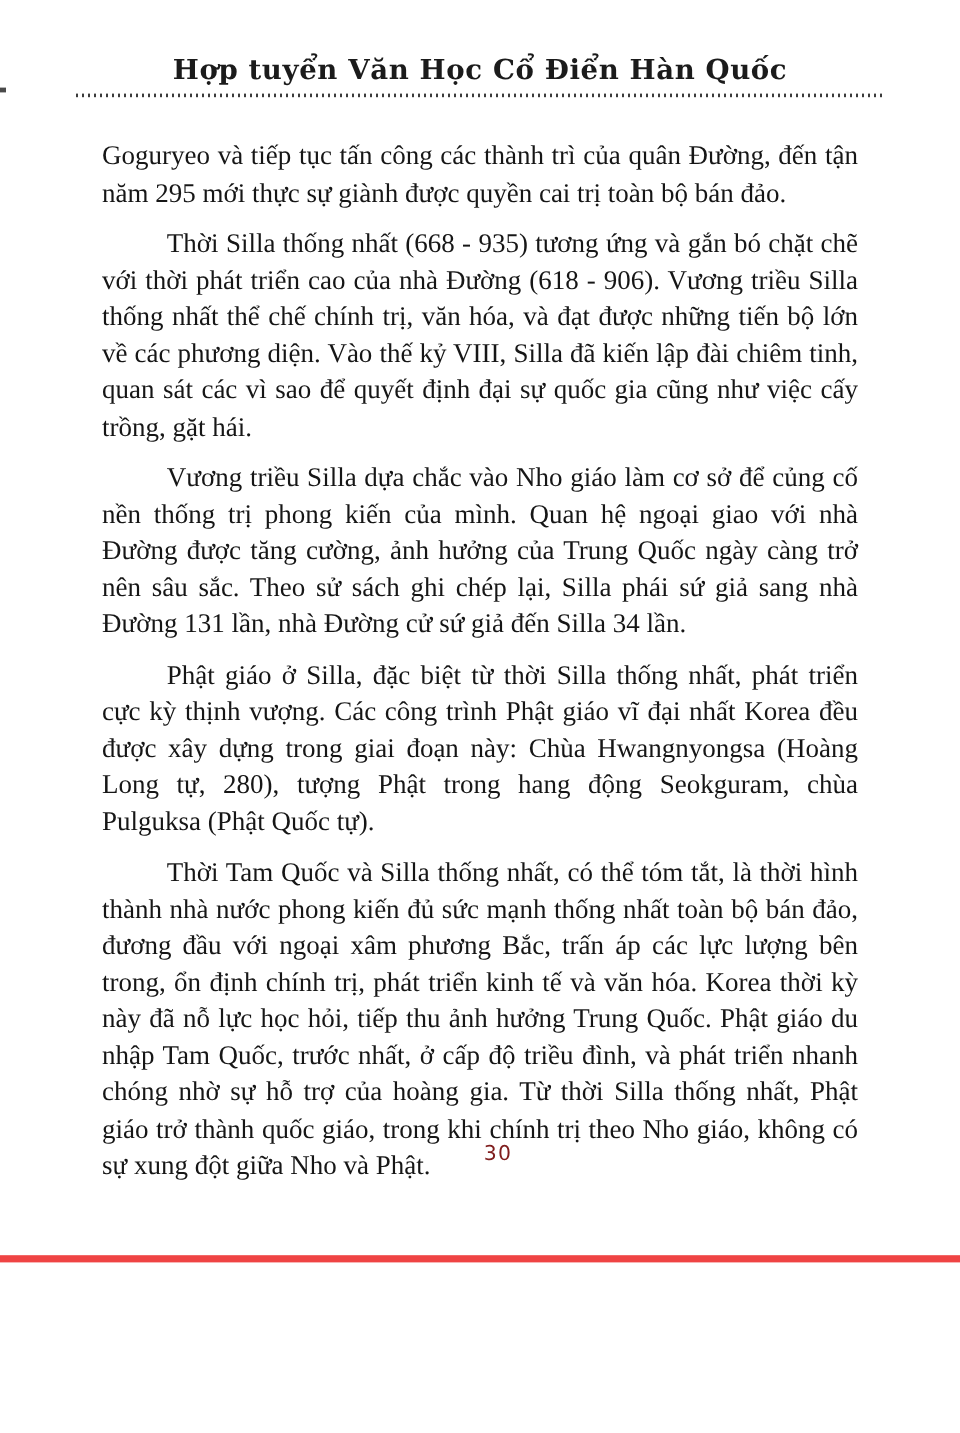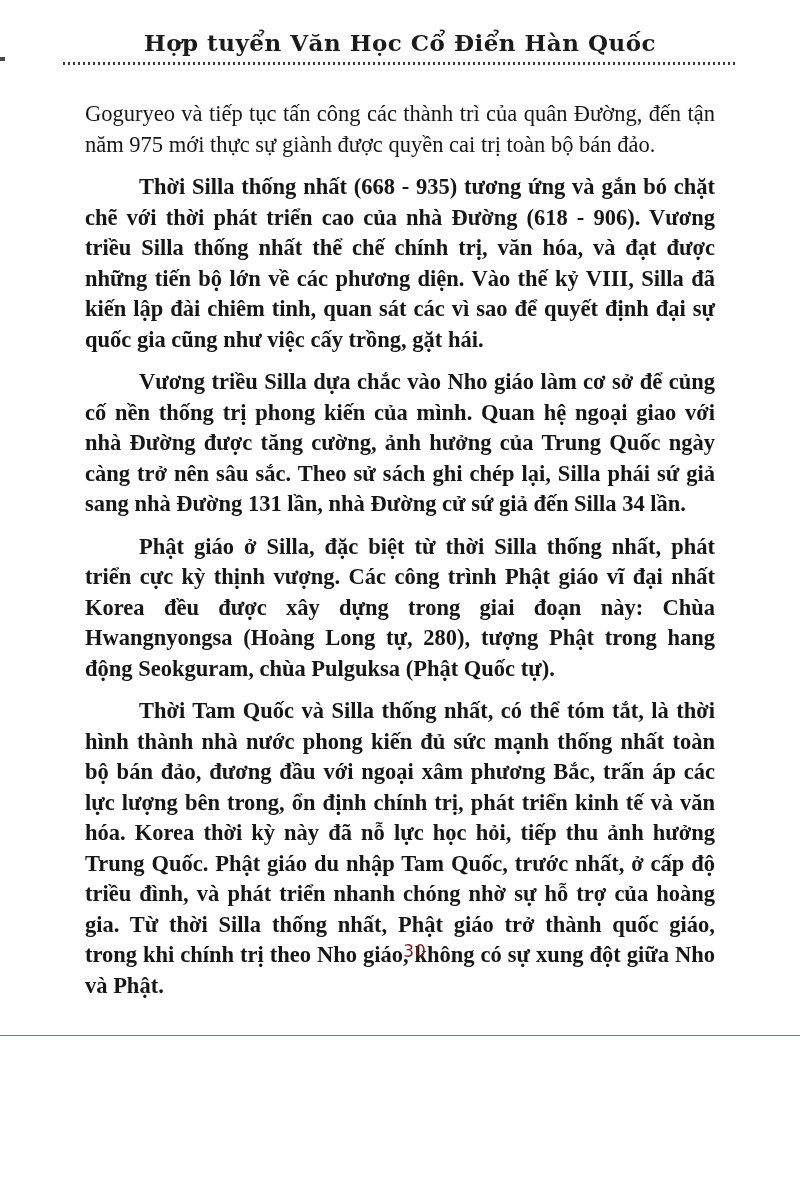--- a/index.html
+++ b/index.html
@@ -4,27 +4,27 @@
 <style>
   html, body {
     margin: 0;
     padding: 0;
     background: #ffffff;
   }
   .page {
     position: relative;
     width: 800px;
     height: 1036px;
-    margin: 0 auto;
+    margin: 16px auto;
     background: #ffffff;
     overflow: hidden;
     font-family: "Liberation Serif", serif;
     color: #161616;
     box-sizing: border-box;
-    border-bottom: 1px solid #ef4444;
+    border-bottom: 6px solid #ef4444;
   }
   .header {
     position: relative;
     padding-top: 28px;
   }
   .header-title {
     text-align: center;
     font-family: "DejaVu Serif", serif;
     font-weight: 700;
     font-size: 23px;
@@ -52,21 +52,20 @@
     font-size: 22.5px;
     line-height: 30.5px;
     text-align: justify;
     text-justify: inter-word;
   }
   .body-text p {
     margin: 0 0 12px 0;
   }
   .body-text p.indent {
     text-indent: 54px;
-    font-weight: bold;
   }
   .page-number {
     position: absolute;
     bottom: 74px;
     left: 15px;
     width: 100%;
     text-align: center;
     font-family: "DejaVu Sans", sans-serif;
     font-size: 17px;
     letter-spacing: 1px;
@@ -78,21 +77,21 @@
 
 <div class="page">
 
   <div class="header">
     <div class="header-title">Hợp tuyển Văn Học Cổ Điển Hàn Quốc</div>
     <div class="dotted-rule"></div>
     <div class="edge-mark"></div>
   </div>
 
   <div class="body-text">
-    <p>Goguryeo và tiếp tục tấn công các thành trì của quân Đường, đến tận năm 975 mới thực sự giành được quyền cai trị toàn bộ bán đảo.</p>
+    <p>Goguryeo và tiếp tục tấn công các thành trì của quân Đường, đến tận năm 295 mới thực sự giành được quyền cai trị toàn bộ bán đảo.</p>
     <p class="indent">Thời Silla thống nhất (668 - 935) tương ứng và gắn bó chặt chẽ với thời phát triển cao của nhà Đường (618 - 906). Vương triều Silla thống nhất thể chế chính trị, văn hóa, và đạt được những tiến bộ lớn về các phương diện. Vào thế kỷ VIII, Silla đã kiến lập đài chiêm tinh, quan sát các vì sao để quyết định đại sự quốc gia cũng như việc cấy trồng, gặt hái.</p>
     <p class="indent">Vương triều Silla dựa chắc vào Nho giáo làm cơ sở để củng cố nền thống trị phong kiến của mình. Quan hệ ngoại giao với nhà Đường được tăng cường, ảnh hưởng của Trung Quốc ngày càng trở nên sâu sắc. Theo sử sách ghi chép lại, Silla phái sứ giả sang nhà Đường 131 lần, nhà Đường cử sứ giả đến Silla 34 lần.</p>
     <p class="indent">Phật giáo ở Silla, đặc biệt từ thời Silla thống nhất, phát triển cực kỳ thịnh vượng. Các công trình Phật giáo vĩ đại nhất Korea đều được xây dựng trong giai đoạn này: Chùa Hwangnyongsa (Hoàng Long tự, 280), tượng Phật trong hang động Seokguram, chùa Pulguksa (Phật Quốc tự).</p>
     <p class="indent">Thời Tam Quốc và Silla thống nhất, có thể tóm tắt, là thời hình thành nhà nước phong kiến đủ sức mạnh thống nhất toàn bộ bán đảo, đương đầu với ngoại xâm phương Bắc, trấn áp các lực lượng bên trong, ổn định chính trị, phát triển kinh tế và văn hóa. Korea thời kỳ này đã nỗ lực học hỏi, tiếp thu ảnh hưởng Trung Quốc. Phật giáo du nhập Tam Quốc, trước nhất, ở cấp độ triều đình, và phát triển nhanh chóng nhờ sự hỗ trợ của hoàng gia. Từ thời Silla thống nhất, Phật giáo trở thành quốc giáo, trong khi chính trị theo Nho giáo, không có sự xung đột giữa Nho và Phật.</p>
   </div>
 
   <div class="page-number">30</div>
 
 </div>
 

